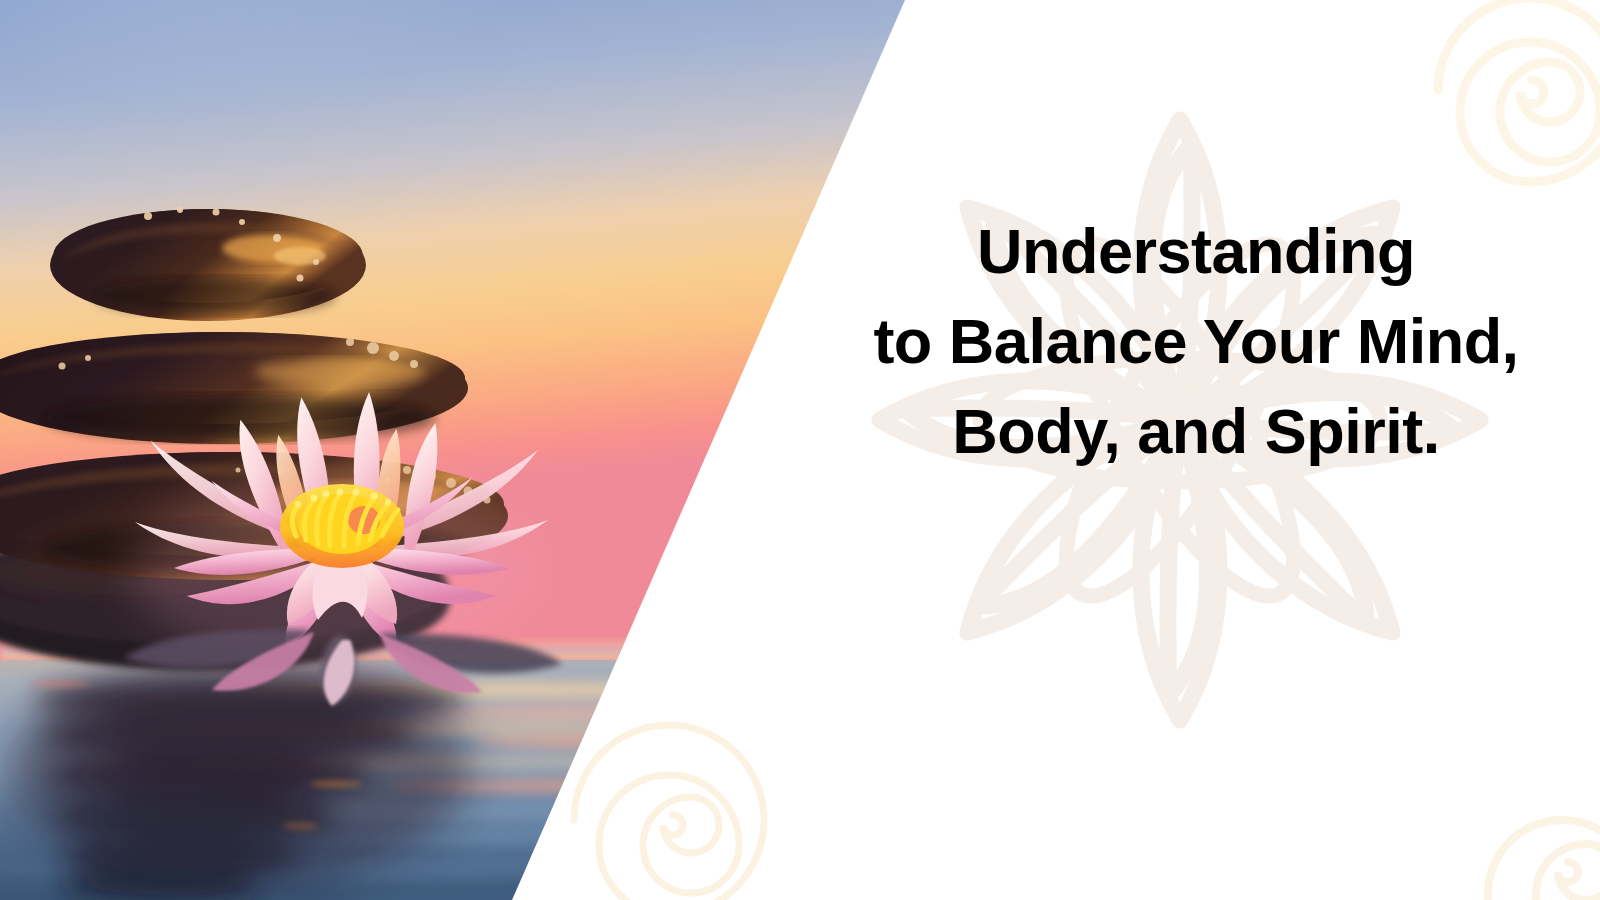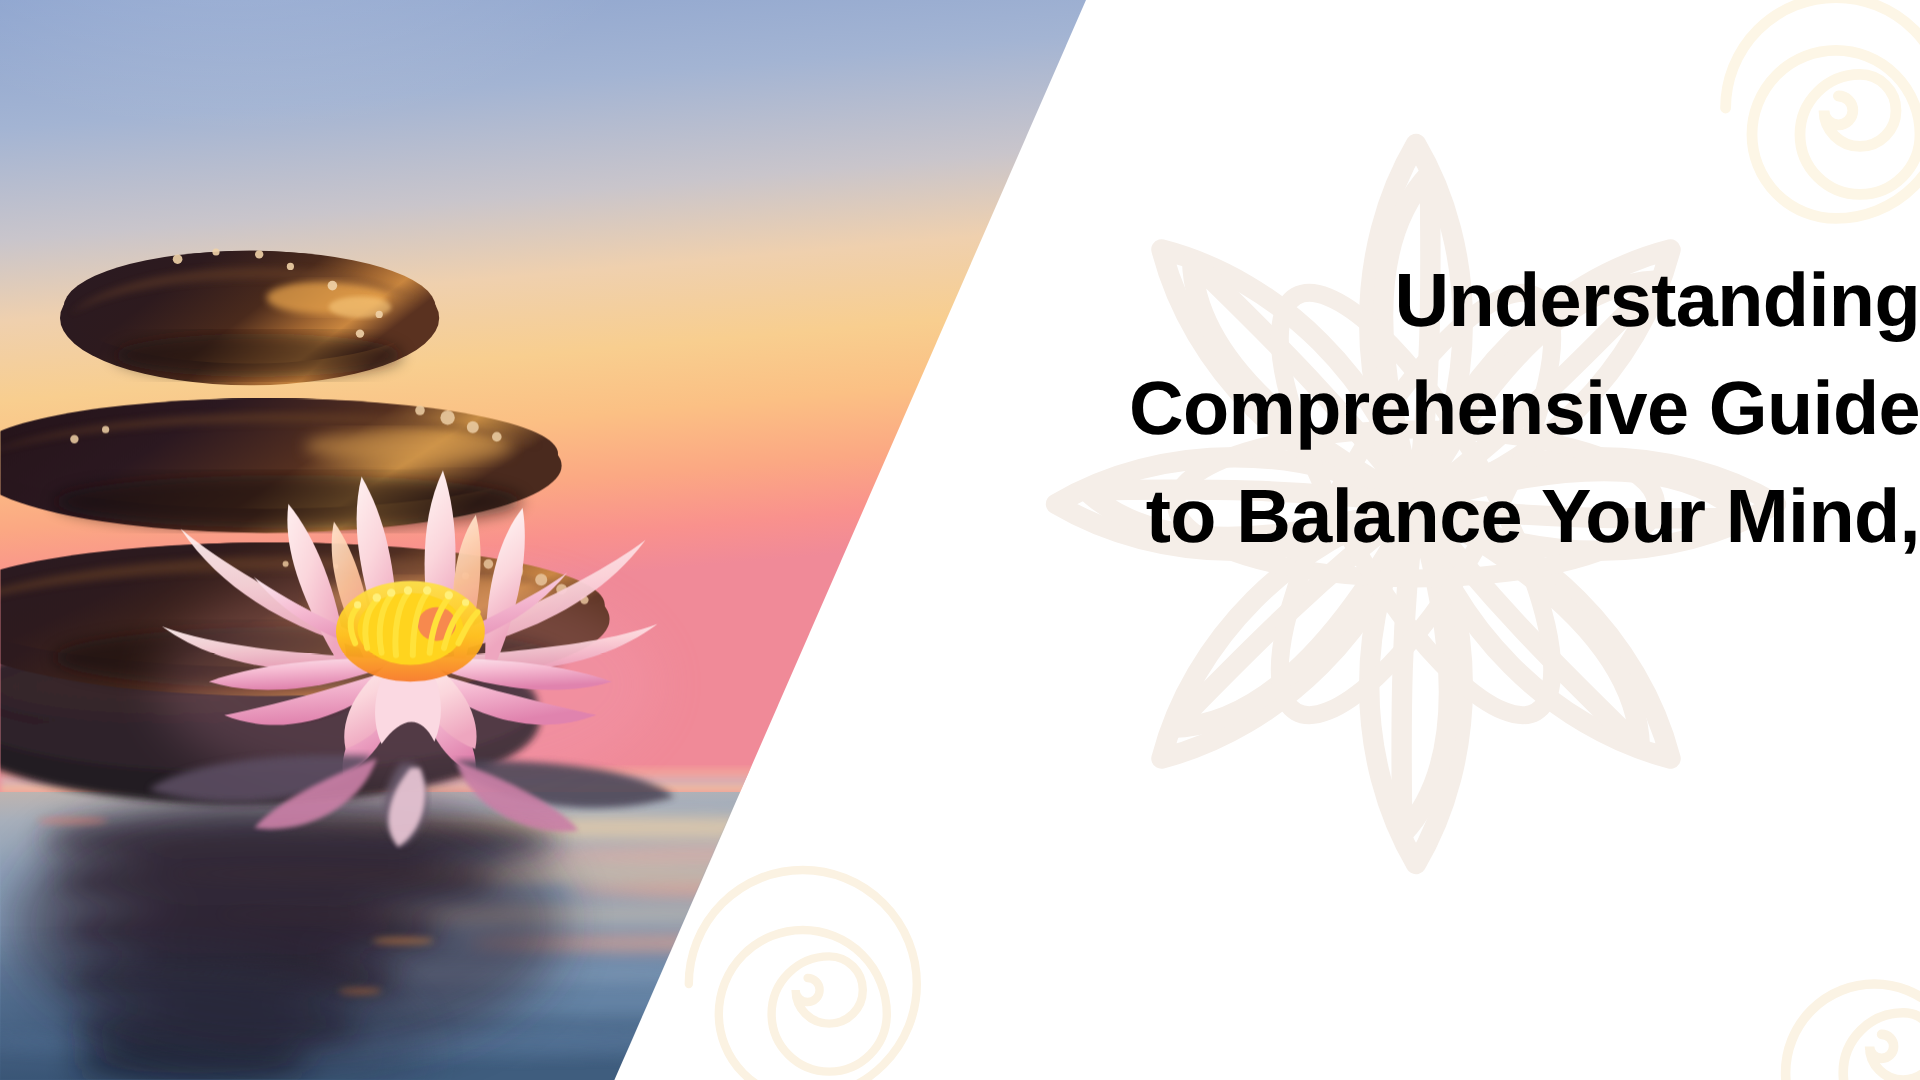--- a/index.html
+++ b/index.html
@@ -67,21 +67,21 @@
     overflow: hidden;
   }
   .photo-svg { display: block; width: 910px; height: 900px; }
 
   
   .title-block {
     position: absolute;
     left: 792px;
     top: 206px;
     width: 808px;
-    text-align: right;
+    text-align: center;
   }
   .title-line {
     font-family: "Liberation Sans", sans-serif;
     font-weight: bold;
     font-size: 63px;
     line-height: 90px;
     letter-spacing: -0.5px;
     color: #000000;
     white-space: nowrap;
   }
@@ -411,17 +411,17 @@
           <path d="M2,100 C -18,124 -22,150 -8,166 C 12,152 20,124 10,100 Z" fill="#E7C4D3"></path>
         </g>
       </g>
 
       <ellipse cx="90" cy="880" rx="260" ry="90" fill="#2B3E5C" opacity="0.25" filter="url(#soft20)"></ellipse>
     </svg>
   </div>
 
   <div class="title-block">
     <div class="title-line">Understanding</div>
-    <div class="title-line">Comprehensive Guide</div>
     <div class="title-line">to Balance Your Mind,</div>
+    <div class="title-line">Body, and Spirit.</div>
   </div>
 
 </div>
 
 </body></html>

